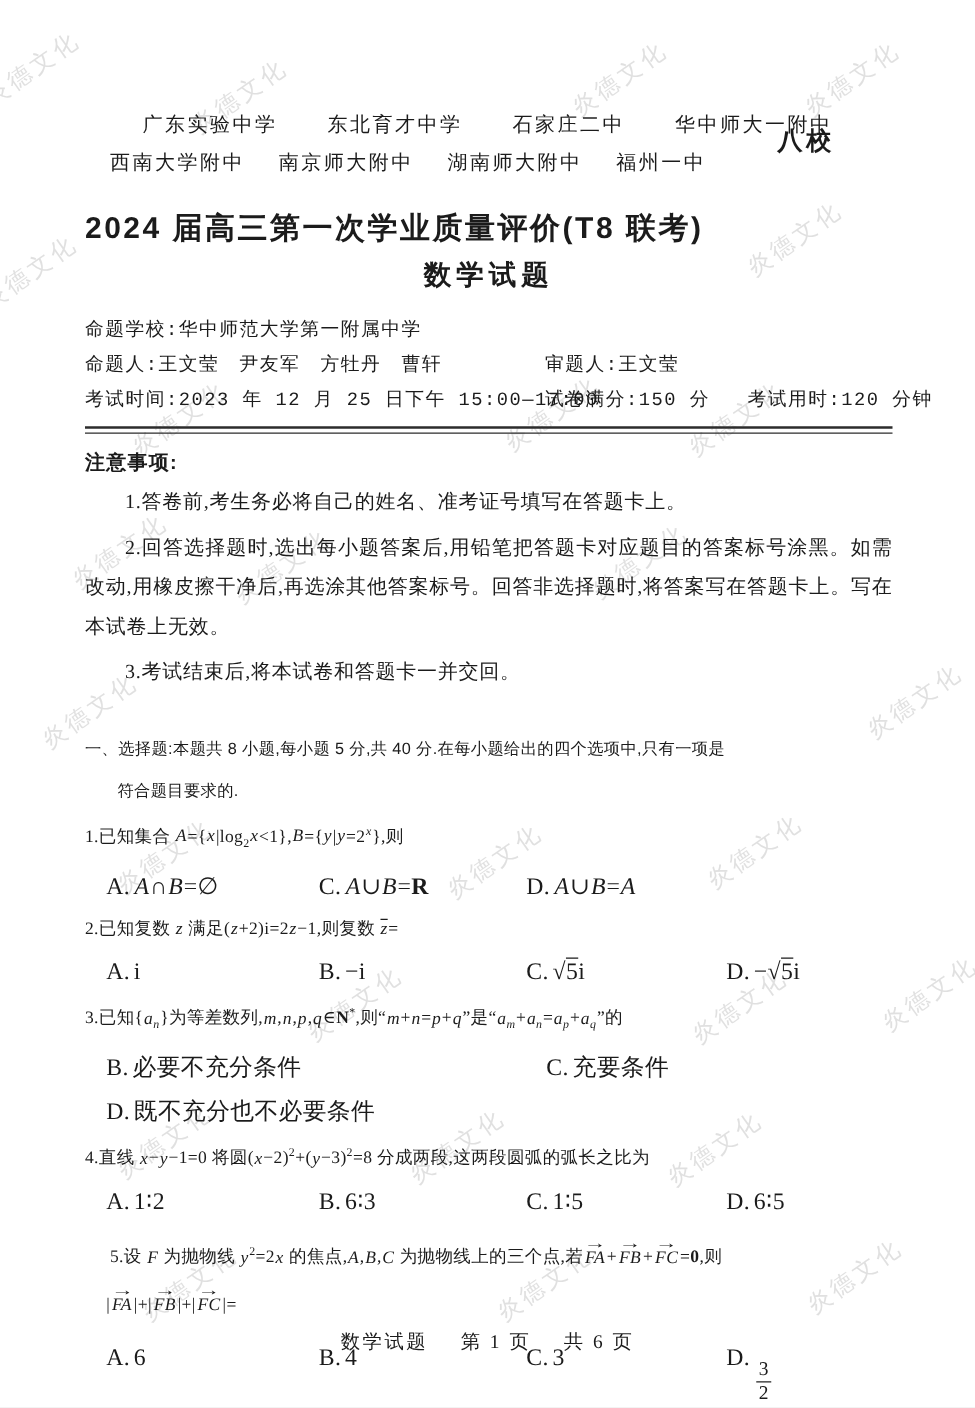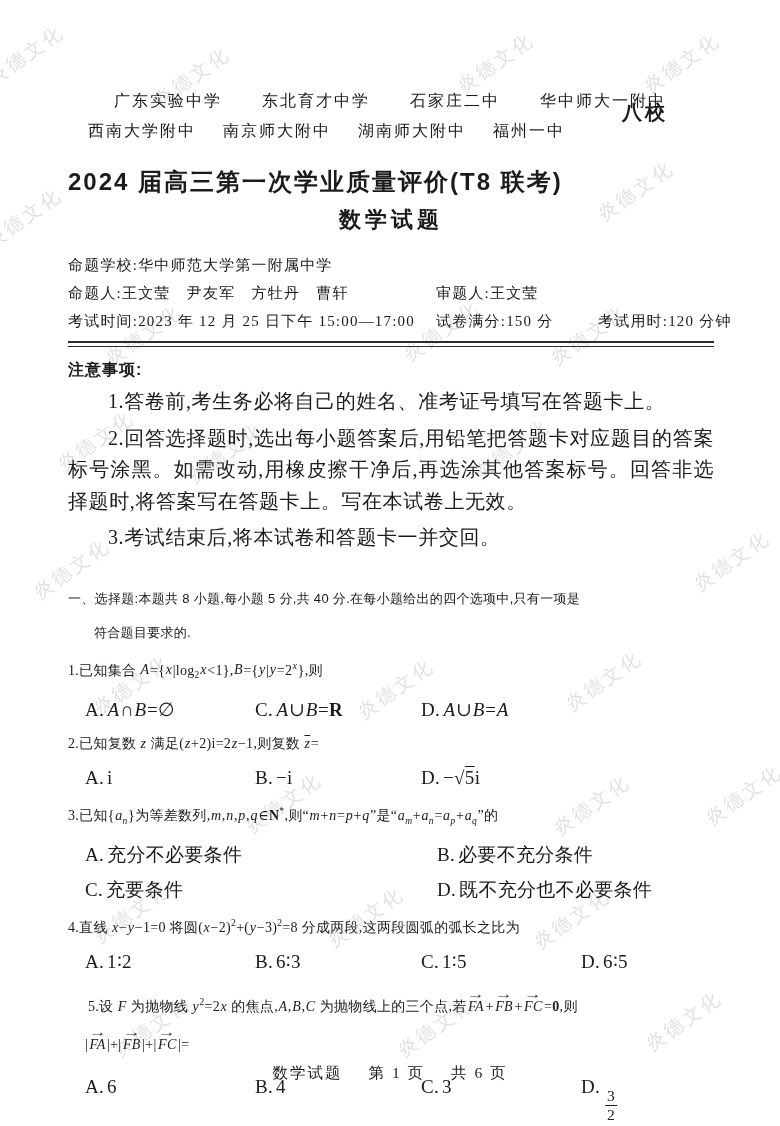--- a/index.html
+++ b/index.html
@@ -16,29 +16,29 @@
   .school-row.r1{margin-left:46px;gap:40px;align-items:flex-end;}
   .school-row.r2{margin-left:20px;gap:27px;}
   .badge{position:absolute;right:46px;top:13px;font-family:"Liberation Sans","DejaVu Sans",sans-serif;
          font-weight:700;font-size:20px;letter-spacing:3px;}
   .title{margin-top:20px;text-align:left;font-family:"Liberation Sans","DejaVu Sans",sans-serif;
          font-weight:700;font-size:24px;letter-spacing:2px;white-space:nowrap;}
   .subtitle{margin-top:7px;text-align:center;font-family:"Liberation Sans","DejaVu Sans",sans-serif;
             font-weight:700;font-size:22px;letter-spacing:4px;}
 
   
-  .meta{margin-top:16px;font-size:15px;line-height:28px;letter-spacing:1.2px;}
+  .meta{margin-top:16px;font-size:15px;line-height:28px;letter-spacing:1.2px;font-family:Liberation Mono, monospace;}
   .meta-row{display:flex;white-space:nowrap;}
   .meta-left{width:368px;flex:none;}
   .rule{margin-top:6px;height:3px;border-top:2px solid #2c2c2c;border-bottom:1px solid #2c2c2c;}
 
   
   .notice-h{margin-top:13px;font-family:"Liberation Sans","DejaVu Sans",sans-serif;
             font-weight:700;font-size:16px;letter-spacing:1px;}
-  .notice p{margin:5px 0 0;font-size:20px;line-height:31.5px;text-indent:2em;
+  .notice p{margin:5px 0 0;font-size:16px;line-height:31.5px;text-indent:2em;
             text-align:justify;letter-spacing:.6px;}
 
   
   .sec-h{margin-top:28px;font-family:"Liberation Sans","DejaVu Sans",sans-serif;
          font-weight:400;font-size:13px;line-height:34px;letter-spacing:.3px;}
   .sec-h .l1,.sec-h .l2{white-space:nowrap;}
   .sec-h .l2{padding-left:2em;}
 
   
   .q-stem{font-size:14px;line-height:33px;letter-spacing:.3px;white-space:nowrap;}
@@ -155,28 +155,28 @@
         <div class="opt"><span class="opt-label">C.</span><span><i>A</i>∪<i>B</i>=<b>R</b></span></div>
         <div class="opt"><span class="opt-label">D.</span><span><i>A</i>∪<i>B</i>=<i>A</i></span></div>
       </div>
     </div>
 
     <div class="q">
       <div class="q-stem">2.已知复数 <i>z</i> 满足(<i>z</i>+2)i=2<i>z</i>−1,则复数 <span class="ov"><i>z</i></span>=</div>
       <div class="opts opts-4">
         <div class="opt"><span class="opt-label">A.</span><span>i</span></div>
         <div class="opt"><span class="opt-label">B.</span><span>−i</span></div>
+        <div class="opt"><span class="opt-label">C.</span><span>√<span class="ov">5</span>i</span></div>
         <div class="opt"><span class="opt-label">D.</span><span>−√<span class="ov">5</span>i</span></div>
       </div>
     </div>
 
     <div class="q">
       <div class="q-stem">3.已知{<i>a<sub>n</sub></i>}为等差数列,<i>m</i>,<i>n</i>,<i>p</i>,<i>q</i>∈<b>N</b><sup>*</sup>,则“<i>m</i>+<i>n</i>=<i>p</i>+<i>q</i>”是“<i>a<sub>m</sub></i>+<i>a<sub>n</sub></i>=<i>a<sub>p</sub></i>+<i>a<sub>q</sub></i>”的</div>
       <div class="opts opts-2">
-        <div class="opt"><span class="opt-label">A.</span><span>充分不必要条件</span></div>
         <div class="opt"><span class="opt-label">B.</span><span>必要不充分条件</span></div>
         <div class="opt"><span class="opt-label">C.</span><span>充要条件</span></div>
         <div class="opt"><span class="opt-label">D.</span><span>既不充分也不必要条件</span></div>
       </div>
     </div>
 
     <div class="q">
       <div class="q-stem">4.直线 <i>x</i>−<i>y</i>−1=0 将圆(<i>x</i>−2)<sup>2</sup>+(<i>y</i>−3)<sup>2</sup>=8 分成两段,这两段圆弧的弧长之比为</div>
       <div class="opts opts-4">
         <div class="opt"><span class="opt-label">A.</span><span>1∶2</span></div>

